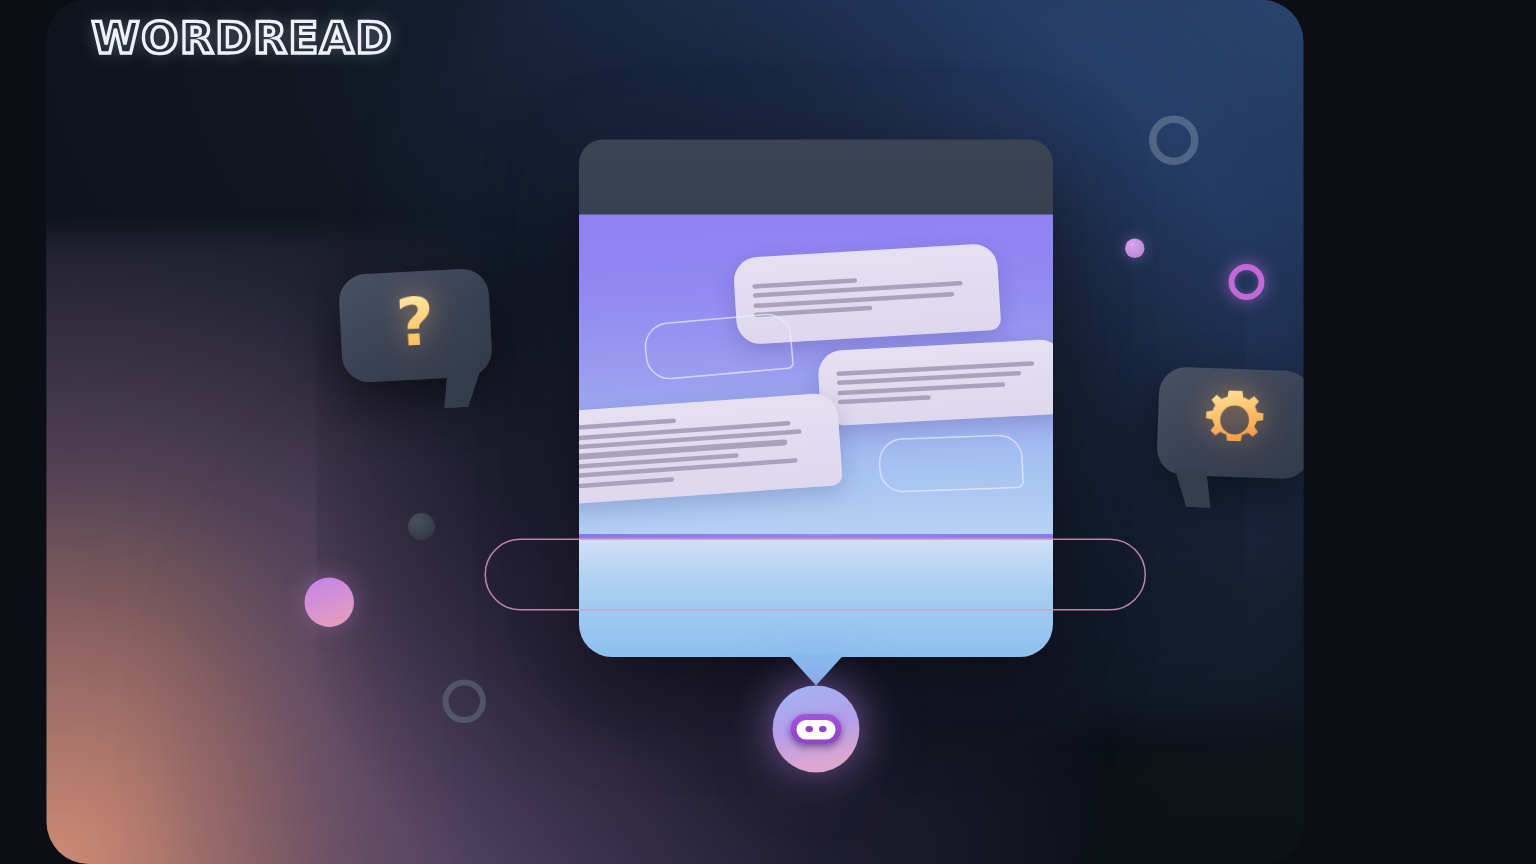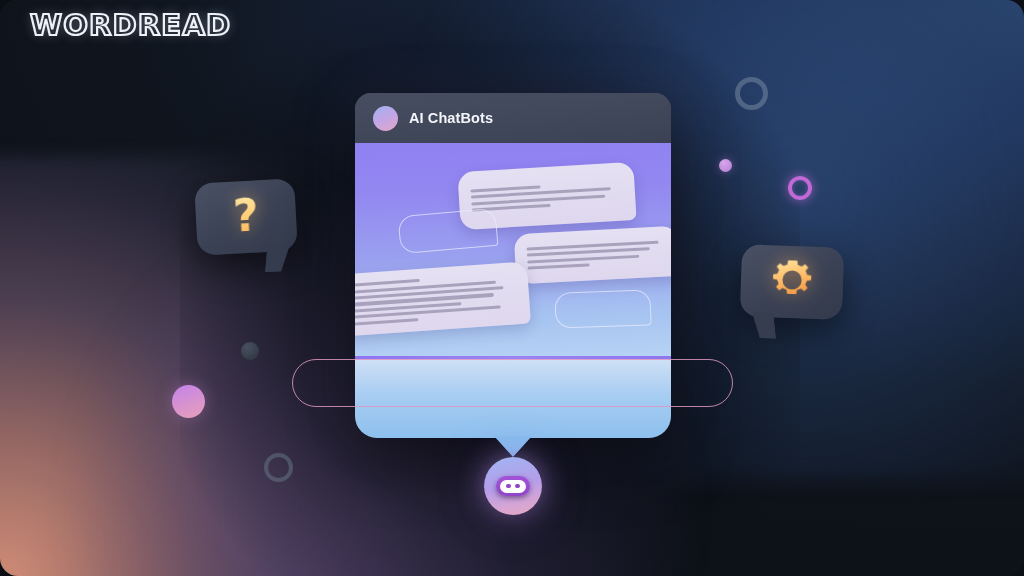--- a/index.html
+++ b/index.html
@@ -4,24 +4,25 @@
 <style>
   * { margin:0; padding:0; box-sizing:border-box; }
   html,body { width:1024px; height:576px; background:#0b0f15; }
   body {
     font-family:"Liberation Sans", sans-serif;
     overflow:hidden;
   }
 
   #stage {
     position:relative;
-    width:1024px; height:576px;
-    border-radius:18px;
+    width:838px; height:576px;
+    border-radius:28px;
     overflow:hidden;
     background:#141c26;
+    margin-left:31px;
   }
 
   
   .bg-base{
     position:absolute; inset:0;
     background:
       radial-gradient(120% 95% at 100% 0%,   #2a456f 0%, #21365c 22%, #17233a 46%, #10161f 70%, #0d1118 100%),
       linear-gradient(160deg, #151d28 0%, #121823 50%, #0e131b 100%);
   }
   .bg-warm{
@@ -323,24 +324,20 @@
           a15.6 15.6 0 0 1 -1.65-3.9 l-4.2-0.6 0-4.6 4.2-0.6 a15.6 15.6 0 0 1 1.65-3.9
           l-2.6-3.4 3.3-3.3 3.4 2.6 a15.6 15.6 0 0 1 3.9-1.65 l0.6-4.2 4.6 0 Z
           M22 12.4 a9.6 9.6 0 1 0 0 19.2 9.6 9.6 0 0 0 0-19.2 Z"></path>
       </svg>
     </span>
     <span class="tail"></span>
   </div>
 
   <div class="card">
 
-    <div class="card-head">
-      <div class="avatar"></div>
-      <div class="card-title">AI ChatBots</div>
-    </div>
 
     <div class="panel">
 
       <div class="mbub filled b1">
         <div class="mline" style="width:46%"></div>
         <div class="mline" style="width:92%"></div>
         <div class="mline" style="width:88%"></div>
         <div class="mline" style="width:52%"></div>
       </div>
 

